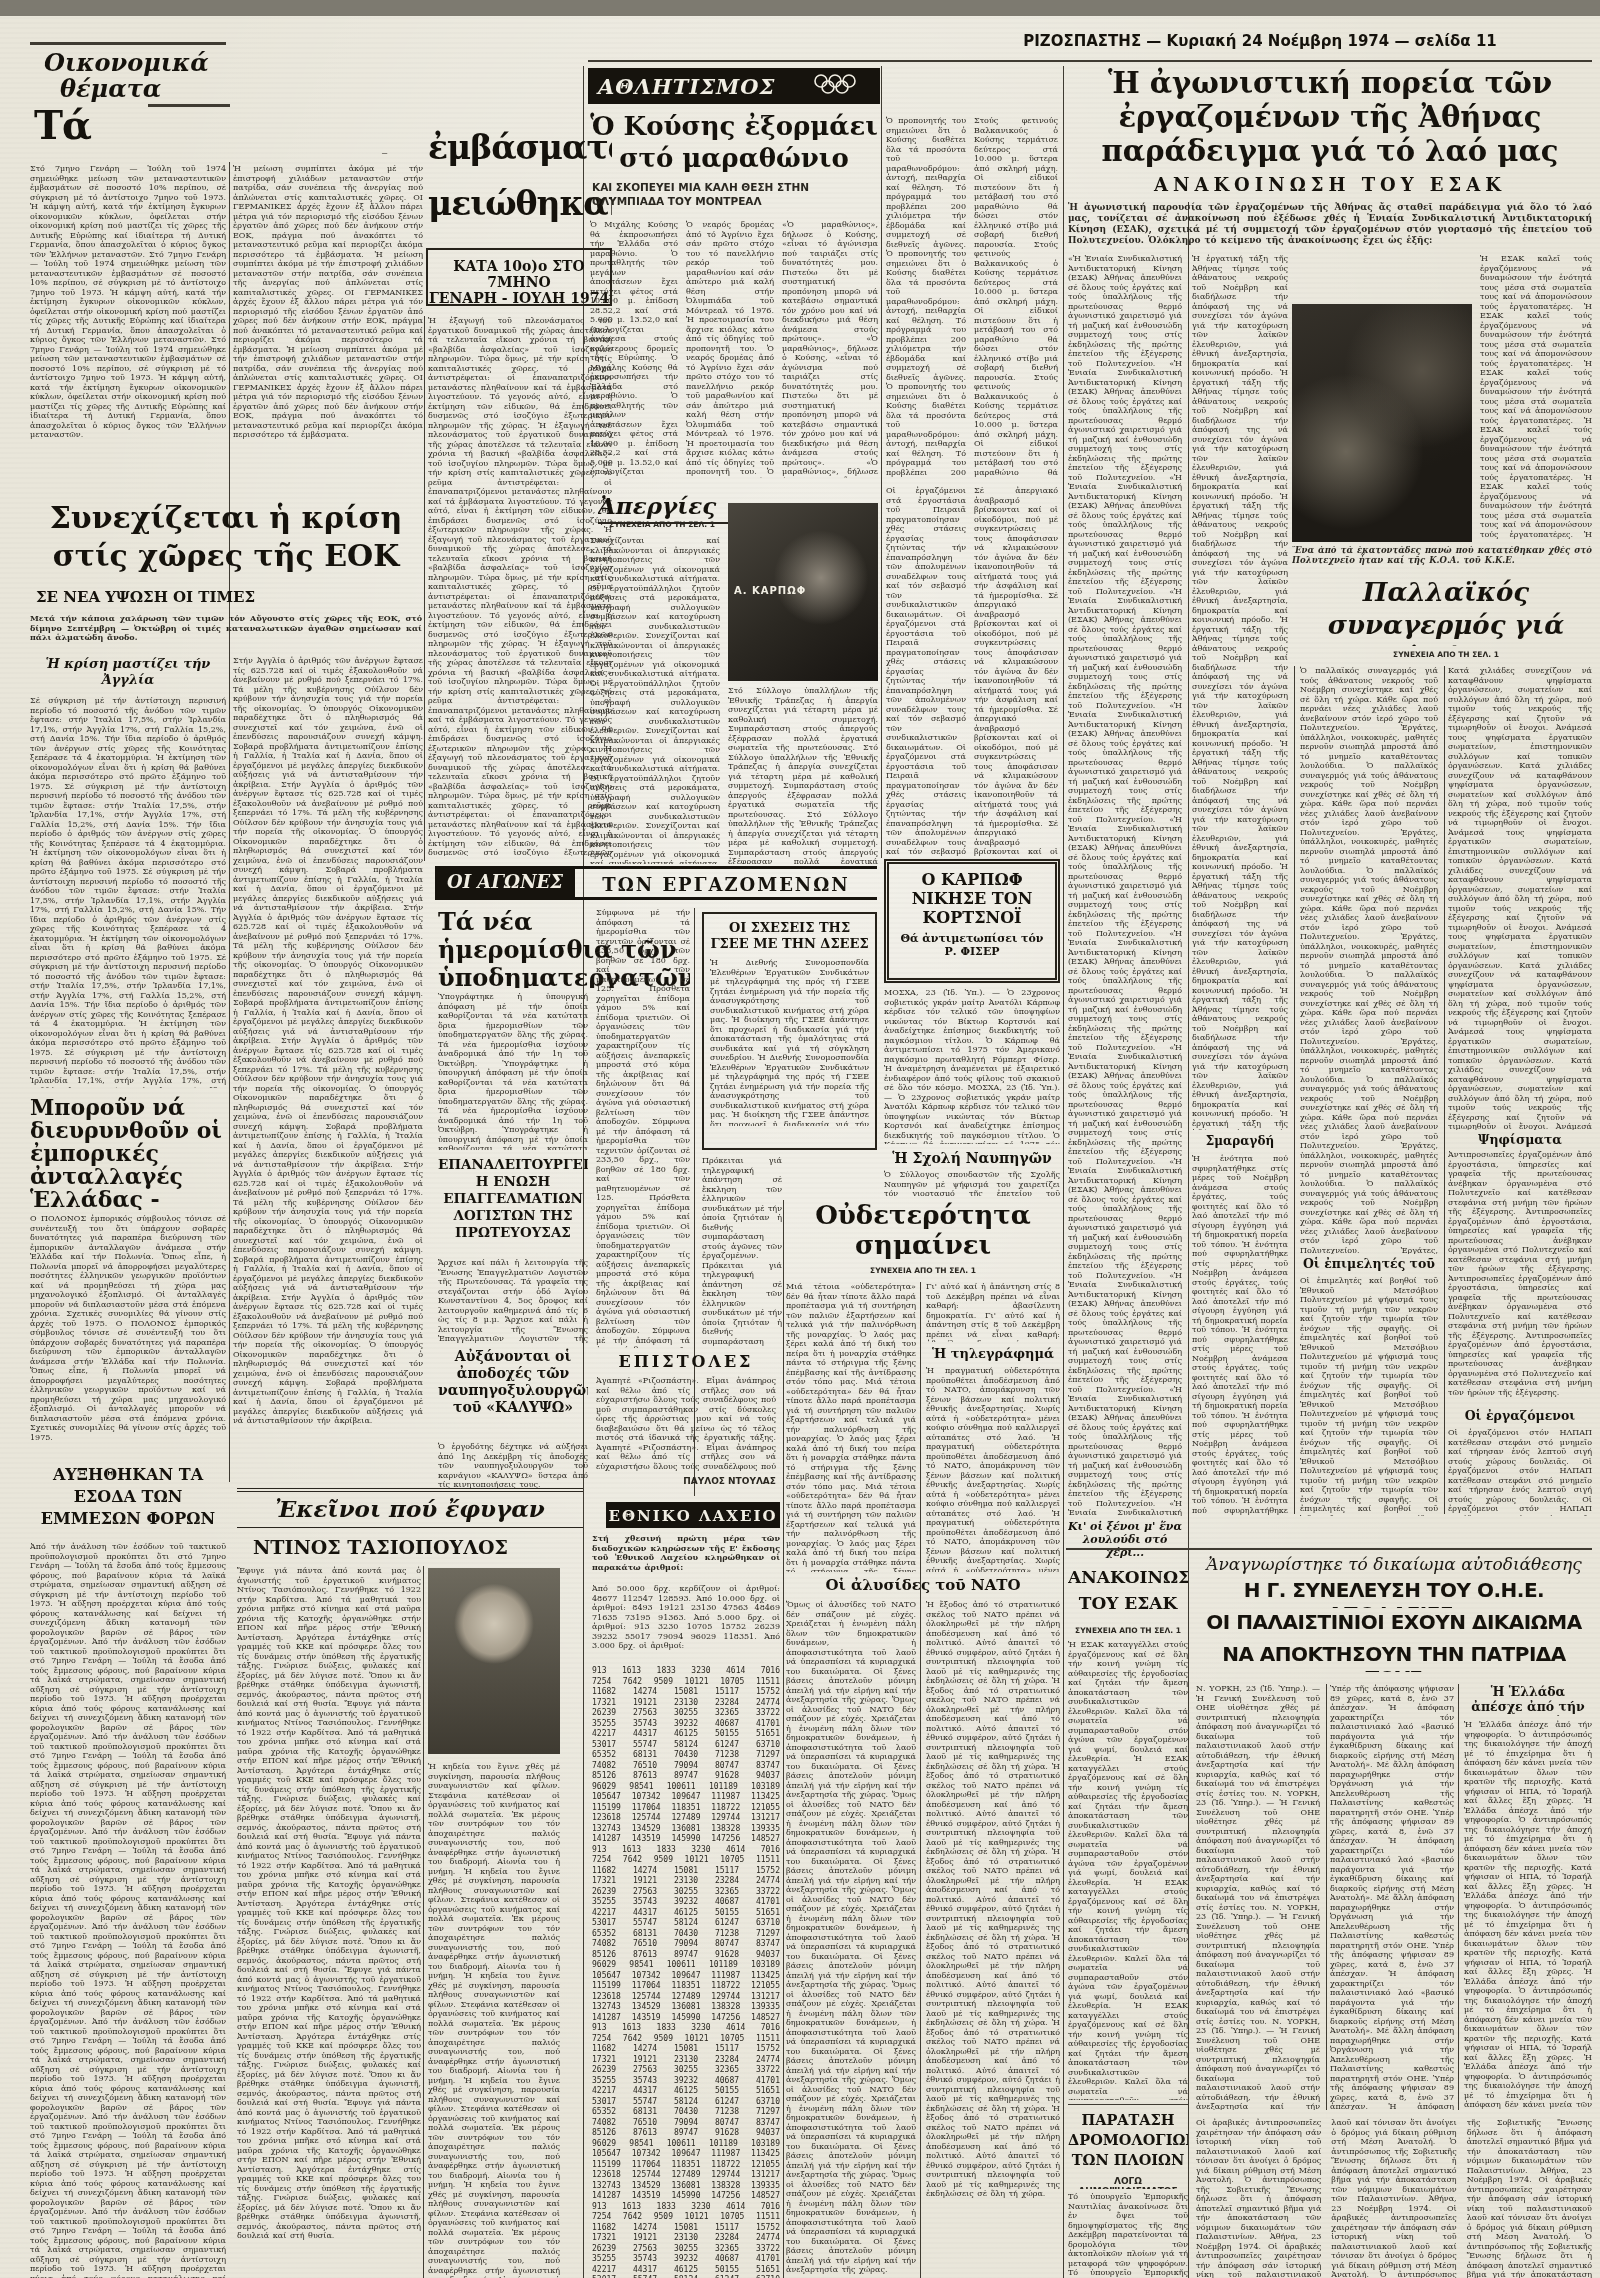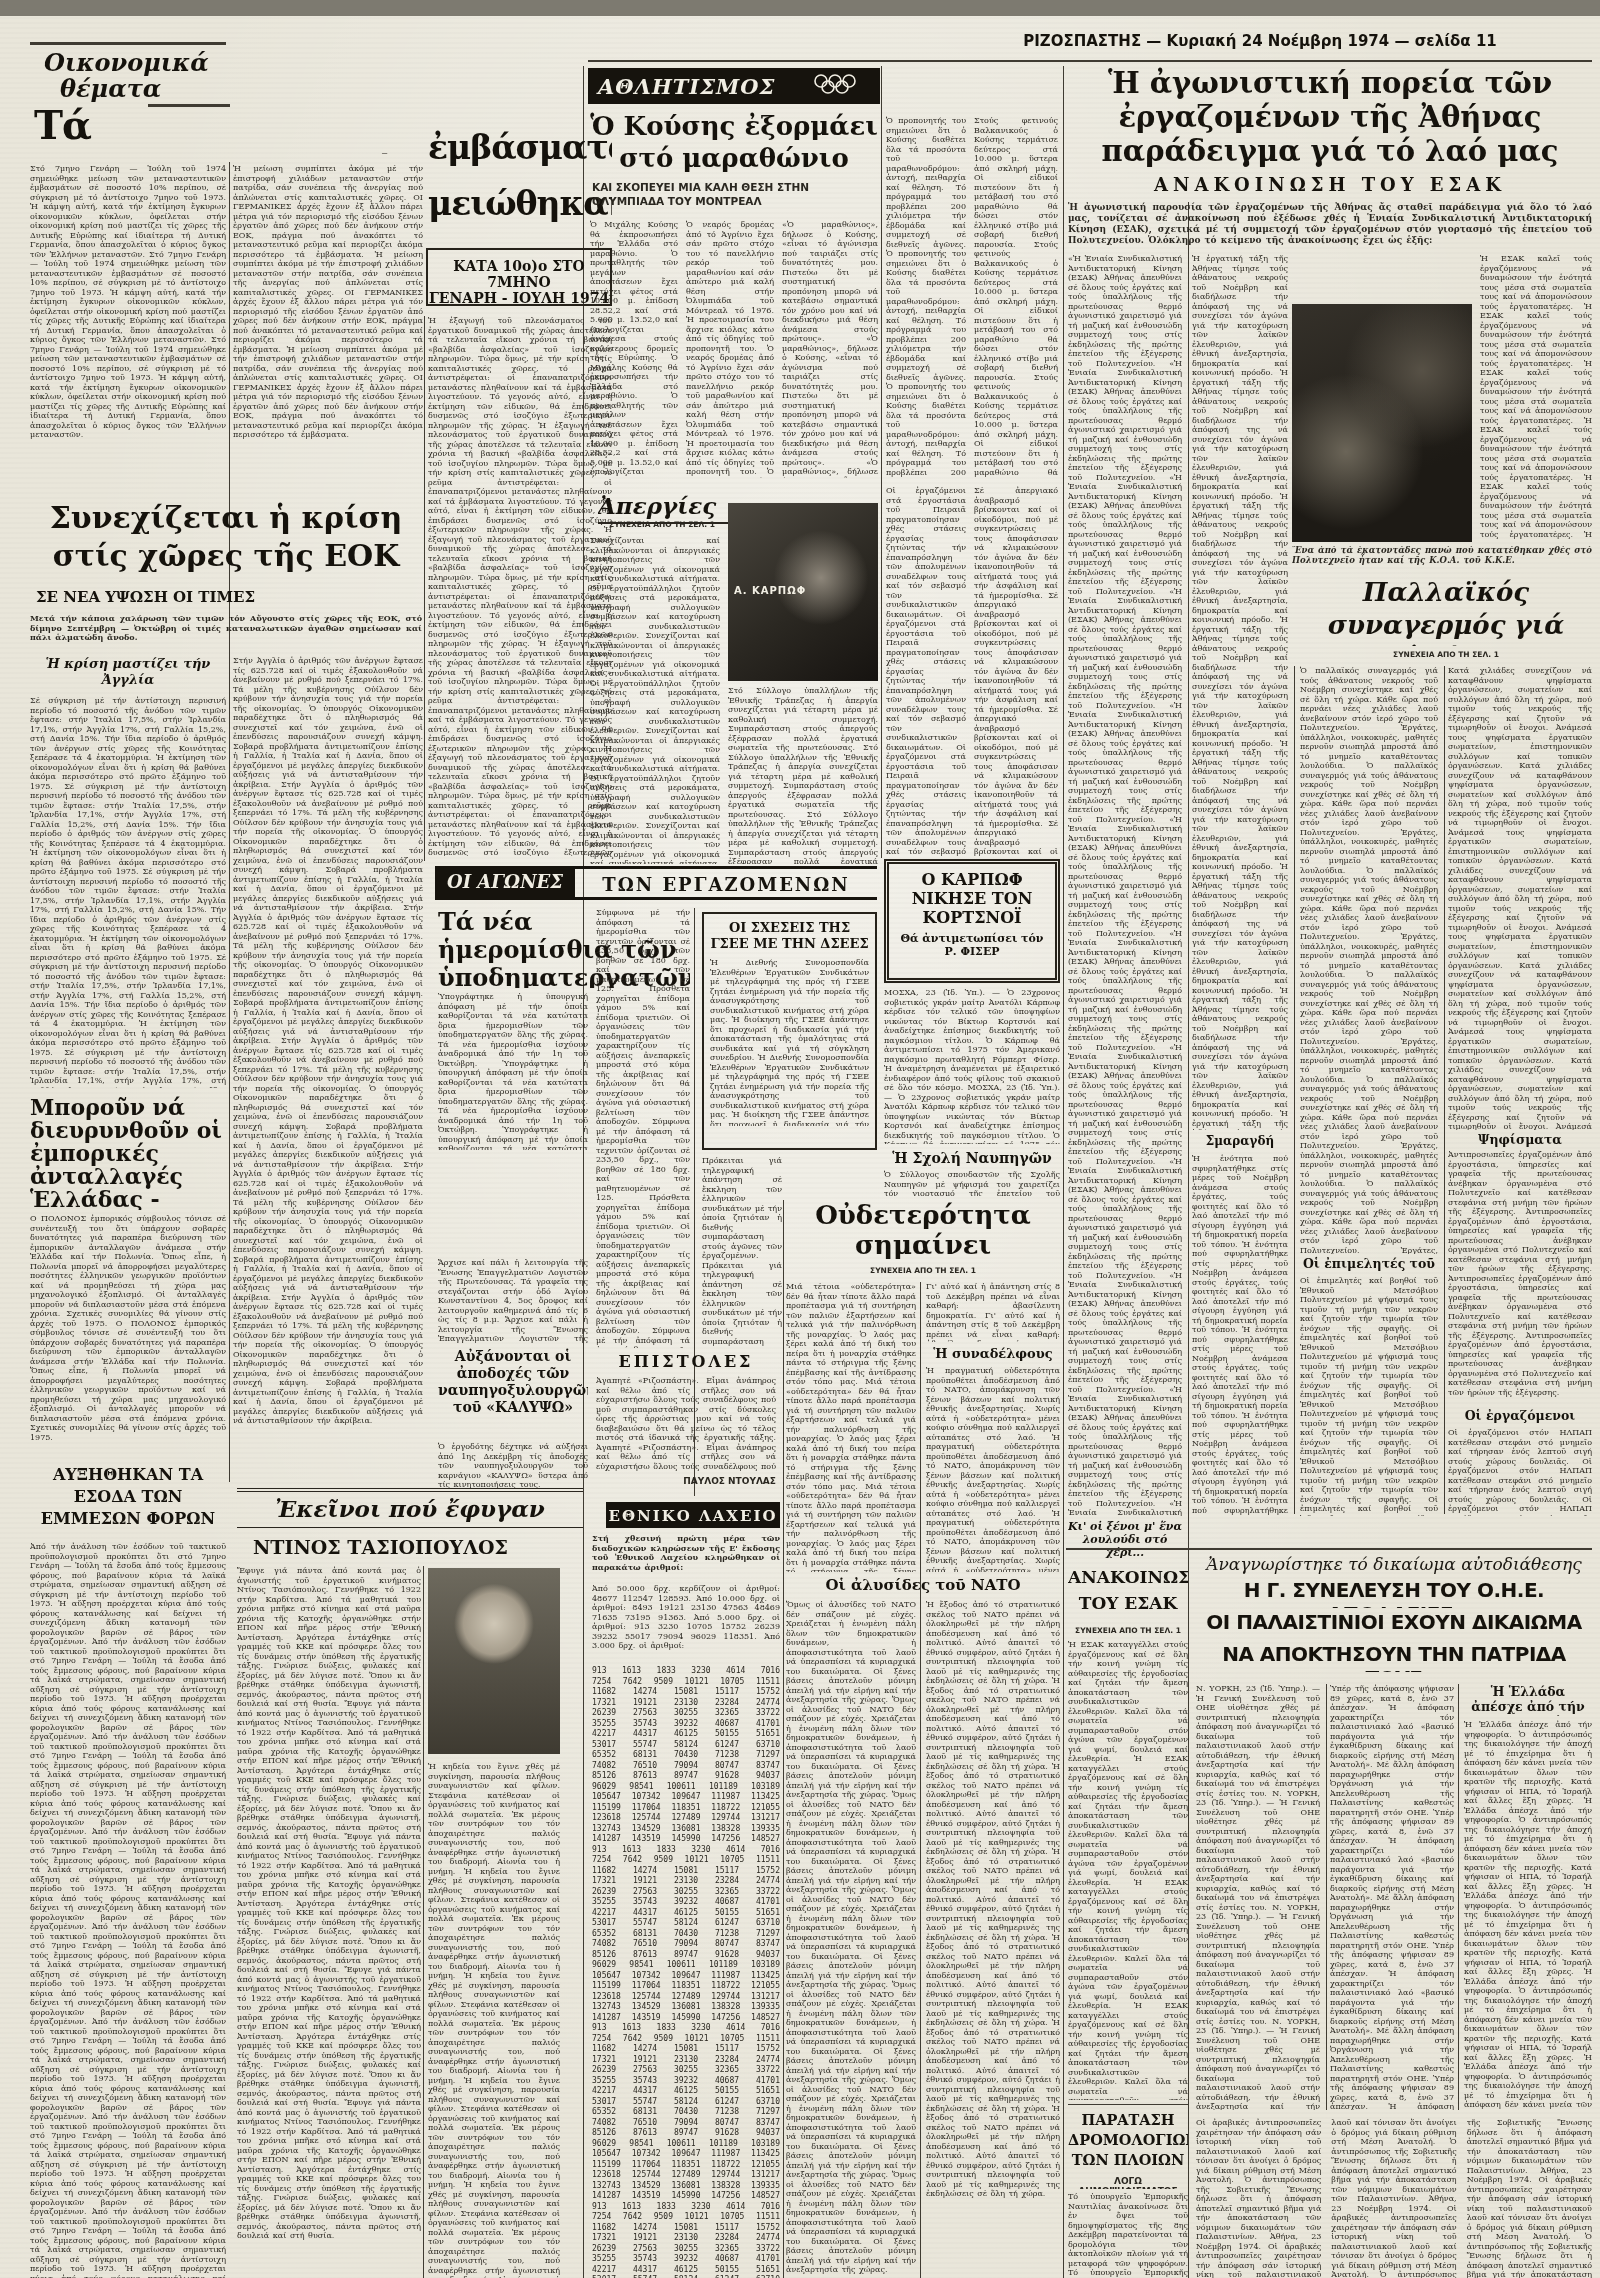--- a/index.html
+++ b/index.html
@@ -130,41 +130,42 @@
   </div>
   <div class="abs t" style="left:438px;top:976px;width:150px;height:158px;">Ὑπογράφτηκε ἡ ὑπουργική ἀπόφαση μέ τήν ὁποία καθορίζονται τά νέα κατώτατα ὅρια ἡμερομισθίων τῶν ὑποδηματεργατῶν ὅλης τῆς χώρας. Τά νέα ἡμερομίσθια ἰσχύουν ἀναδρομικά ἀπό τήν 1η τοῦ Ὀκτώβρη. Ὑπογράφτηκε ἡ ὑπουργική ἀπόφαση μέ τήν ὁποία καθορίζονται τά νέα κατώτατα ὅρια ἡμερομισθίων τῶν ὑποδηματεργατῶν ὅλης τῆς χώρας. Τά νέα ἡμερομίσθια ἰσχύουν ἀναδρομικά ἀπό τήν 1η τοῦ Ὀκτώβρη. Ὑπογράφτηκε ἡ ὑπουργική ἀπόφαση μέ τήν ὁποία καθορίζονται τά νέα κατώτατα ὅρια ἡμερομισθίων τῶν ὑποδηματεργατῶν ὅλης τῆς χώρας. Τά νέα ἡμερομίσθια ἰσχύουν ἀναδρομικά ἀπό τήν 1η τοῦ Ὀκτώβρη.</div>
   <div class="abs t" style="left:596px;top:892px;width:94px;height:440px;">Σύμφωνα μέ τήν ἀπόφαση τά ἡμερομίσθια τῶν τεχνιτῶν ὁρίζονται σέ 233,50 δρχ., τῶν βοηθῶν σέ 180 δρχ. καί τῶν μαθητευομένων σέ 125. Πρόσθετα χορηγεῖται ἐπίδομα γάμου 5% καί ἐπίδομα τριετιῶν. Οἱ ὀργανώσεις τῶν ὑποδηματεργατῶν χαρακτηρίζουν τίς αὐξήσεις ἀνεπαρκεῖς μπροστά στό κύμα τῆς ἀκρίβειας καί δηλώνουν ὅτι θά συνεχίσουν τόν ἀγώνα γιά οὐσιαστική βελτίωση τῶν ἀποδοχῶν. Σύμφωνα μέ τήν ἀπόφαση τά ἡμερομίσθια τῶν τεχνιτῶν ὁρίζονται σέ 233,50 δρχ., τῶν βοηθῶν σέ 180 δρχ. καί τῶν μαθητευομένων σέ 125. Πρόσθετα χορηγεῖται ἐπίδομα γάμου 5% καί ἐπίδομα τριετιῶν. Οἱ ὀργανώσεις τῶν ὑποδηματεργατῶν χαρακτηρίζουν τίς αὐξήσεις ἀνεπαρκεῖς μπροστά στό κύμα τῆς ἀκρίβειας καί δηλώνουν ὅτι θά συνεχίσουν τόν ἀγώνα γιά οὐσιαστική βελτίωση τῶν ἀποδοχῶν. Σύμφωνα μέ τήν ἀπόφαση τά ἡμερομίσθια τῶν τεχνιτῶν ὁρίζονται σέ 233,50 δρχ., τῶν βοηθῶν σέ 180 δρχ. καί τῶν μαθητευομένων σέ 125. Πρόσθετα χορηγεῖται ἐπίδομα γάμου 5% καί ἐπίδομα τριετιῶν. Οἱ ὀργανώσεις τῶν ὑποδηματεργατῶν χαρακτηρίζουν τίς αὐξήσεις ἀνεπαρκεῖς μπροστά στό κύμα τῆς ἀκρίβειας καί δηλώνουν ὅτι θά συνεχίσουν τόν ἀγώνα γιά οὐσιαστική βελτίωση τῶν ἀποδοχῶν.</div>
 
   <div class="abs bordered" style="left:702px;top:896px;width:175px;height:238px;padding:6px;">
     <div class="hl c" style="font-size:13px;line-height:16px;">ΟΙ ΣΧΕΣΕΙΣ ΤΗΣ ΓΣΕΕ ΜΕ ΤΗΝ ΔΣΕΕΣ</div>
     <div class="t" style="height:168px;margin-top:6px;">Ἡ Διεθνής Συνομοσπονδία Ἐλευθέρων Ἐργατικῶν Συνδικάτων μέ τηλεγράφημά της πρός τή ΓΣΕΕ ζητάει ἐνημέρωση γιά τήν πορεία τῆς ἀνασυγκρότησης τοῦ συνδικαλιστικοῦ κινήματος στή χώρα μας. Ἡ διοίκηση τῆς ΓΣΕΕ ἀπάντησε ὅτι προχωρεῖ ἡ διαδικασία γιά τήν ἀποκατάσταση τῆς ὁμαλότητας στά συνδικάτα καί γιά τή σύγκληση συνεδρίου. Ἡ Διεθνής Συνομοσπονδία Ἐλευθέρων Ἐργατικῶν Συνδικάτων μέ τηλεγράφημά της πρός τή ΓΣΕΕ ζητάει ἐνημέρωση γιά τήν πορεία τῆς ἀνασυγκρότησης τοῦ συνδικαλιστικοῦ κινήματος στή χώρα μας. Ἡ διοίκηση τῆς ΓΣΕΕ ἀπάντησε ὅτι προχωρεῖ ἡ διαδικασία γιά τήν ἀποκατάσταση τῆς ὁμαλότητας στά συνδικάτα καί γιά τή σύγκληση συνεδρίου.</div>
   </div>
   <div class="abs t" style="left:702px;top:1140px;width:80px;height:190px;">Πρόκειται γιά τηλεγραφική ἀπάντηση σέ ἔκκληση τῶν ἑλληνικῶν συνδικάτων μέ τήν ὁποία ζητιόταν ἡ διεθνής συμπαράσταση στούς ἀγῶνες τῶν ἐργαζομένων. Πρόκειται γιά τηλεγραφική ἀπάντηση σέ ἔκκληση τῶν ἑλληνικῶν συνδικάτων μέ τήν ὁποία ζητιόταν ἡ διεθνής συμπαράσταση στούς ἀγῶνες τῶν ἐργαζομένων. Πρόκειται γιά τηλεγραφική ἀπάντηση σέ ἔκκληση τῶν ἑλληνικῶν συνδικάτων μέ τήν ὁποία ζητιόταν ἡ διεθνής συμπαράσταση στούς ἀγῶνες τῶν ἐργαζομένων.</div>
 
+  <div class="abs hl c" style="left:438px;top:1140px;width:150px;height:98px;font-size:13.5px;line-height:17px;">ΕΠΑΝΑΛΕΙΤΟΥΡΓΕΙ Η ΕΝΩΣΗ ΕΠΑΓΓΕΛΜΑΤΙΩΝ ΛΟΓΙΣΤΩΝ ΤΗΣ ΠΡΩΤΕΥΟΥΣΑΣ</div>
   <div class="abs t" style="left:438px;top:1242px;width:150px;height:86px;">Ἄρχισε καί πάλι ἡ λειτουργία τῆς Ἕνωσης Ἐπαγγελματιῶν Λογιστῶν τῆς Πρωτεύουσας. Τά γραφεῖα της στεγάζονται στήν ὁδό Ἁγίου Κωνσταντίνου 4, 5ος ὄροφος καί λειτουργοῦν καθημερινά ἀπό τίς 6 ὡς τίς 8 μ.μ. Ἄρχισε καί πάλι ἡ λειτουργία τῆς Ἕνωσης Ἐπαγγελματιῶν Λογιστῶν τῆς Πρωτεύουσας. Τά γραφεῖα της στεγάζονται στήν ὁδό Ἁγίου Κωνσταντίνου 4, 5ος ὄροφος καί λειτουργοῦν καθημερινά ἀπό τίς 6 ὡς τίς 8 μ.μ.</div>
 
   <div class="abs hl c" style="left:438px;top:1332px;width:150px;height:90px;font-size:14px;line-height:17px;">Αὐξάνονται οἱ ἀποδοχές τῶν ναυπηγοξυλουργῶν τοῦ «ΚΑΛΥΨΩ»</div>
   <div class="abs t" style="left:438px;top:1426px;width:150px;height:52px;">Ὁ ἐργοδότης δέχτηκε νά αὐξήσει ἀπό 1ης Δεκέμβρη τίς ἀποδοχές τῶν ναυπηγοξυλουργῶν τοῦ καρνάγιου «ΚΑΛΥΨΩ» ὕστερα ἀπό τίς κινητοποιήσεις τους.</div>
 
   <div class="abs hl c" style="left:596px;top:1336px;width:180px;height:20px;font-size:16px;letter-spacing:3px;">ΕΠΙΣΤΟΛΕΣ</div>
   <div class="abs t" style="left:596px;top:1360px;width:180px;height:96px;">Ἀγαπητέ «Ριζοσπάστη». Εἶμαι ἀνάπηρος καί θέλω ἀπό τίς στῆλες σου νά εὐχαριστήσω ὅλους τούς συναδέλφους πού μοῦ συμπαραστάθηκαν στίς δύσκολες ὧρες τῆς ἀρρώστιας μου καί νά τούς διαβεβαιώσω ὅτι θά μείνω ὡς τό τέλος πιστός στά ἰδανικά τῆς ἐργατικῆς τάξης. Ἀγαπητέ «Ριζοσπάστη». Εἶμαι ἀνάπηρος καί θέλω ἀπό τίς στῆλες σου νά εὐχαριστήσω ὅλους τούς συναδέλφους πού μοῦ συμπαραστάθηκαν στίς δύσκολες ὧρες τῆς ἀρρώστιας μου καί νά τούς διαβεβαιώσω ὅτι θά μείνω ὡς τό τέλος πιστός στά ἰδανικά τῆς ἐργατικῆς τάξης.</div>
   <div class="abs tag" style="left:596px;top:1460px;width:180px;height:12px;text-align:right;font-size:9px;">ΠΑΥΛΟΣ ΝΤΟΥΛΑΣ</div>
 
   <div class="abs banner c" style="left:606px;top:1486px;width:174px;height:26px;padding-top:4px;">
     <span class="tb" style="font-size:15px;letter-spacing:2px;">ΕΘΝΙΚΟ ΛΑΧΕΙΟ</span>
   </div>
   <div class="abs t tb" style="left:592px;top:1518px;width:188px;height:48px;">Στή χθεσινή πρώτη μέρα τῶν διαδοχικῶν κληρώσεων τῆς Ε' ἔκδοσης τοῦ Ἐθνικοῦ Λαχείου κληρώθηκαν οἱ παρακάτω ἀριθμοί:</div>
   <div class="abs t" style="left:592px;top:1568px;width:188px;height:78px;">Ἀπό 50.000 δρχ. κερδίζουν οἱ ἀριθμοί: 48677 112547 128593. Ἀπό 10.000 δρχ. οἱ ἀριθμοί: 8493 19121 23130 47563 48469 71635 73195 91363. Ἀπό 5.000 δρχ. οἱ ἀριθμοί: 913 3230 10705 15752 26239 39232 55017 79094 96029 118351. Ἀπό 3.000 δρχ. οἱ ἀριθμοί:</div>
   <div class="abs t mono" style="left:592px;top:1650px;width:188px;height:618px;word-spacing:6px;line-height:10.5px;">913 1613 1833 3230 4614 7016 7254 7642 9509 10121 10705 11511 11682 14274 15081 15117 15752 17321 19121 23130 23284 24774 26239 27563 30255 32365 33722 35255 35743 39232 40687 41701 42217 44317 46125 50155 51651 53017 55747 58124 61247 63710 65352 68131 70430 71238 71297 74082 76510 79094 80747 83747 85126 87613 89747 91628 94037 96029 98541 100611 101189 103189 105647 107342 109647 111987 113425 115199 117064 118351 118722 121055 123618 125744 127489 129744 131217 132743 134529 136081 138328 139335 141287 143519 145990 147256 148527 913 1613 1833 3230 4614 7016 7254 7642 9509 10121 10705 11511 11682 14274 15081 15117 15752 17321 19121 23130 23284 24774 26239 27563 30255 32365 33722 35255 35743 39232 40687 41701 42217 44317 46125 50155 51651 53017 55747 58124 61247 63710 65352 68131 70430 71238 71297 74082 76510 79094 80747 83747 85126 87613 89747 91628 94037 96029 98541 100611 101189 103189 105647 107342 109647 111987 113425 115199 117064 118351 118722 121055 123618 125744 127489 129744 131217 132743 134529 136081 138328 139335 141287 143519 145990 147256 148527 913 1613 1833 3230 4614 7016 7254 7642 9509 10121 10705 11511 11682 14274 15081 15117 15752 17321 19121 23130 23284 24774 26239 27563 30255 32365 33722 35255 35743 39232 40687 41701 42217 44317 46125 50155 51651 53017 55747 58124 61247 63710 65352 68131 70430 71238 71297 74082 76510 79094 80747 83747 85126 87613 89747 91628 94037 96029 98541 100611 101189 103189 105647 107342 109647 111987 113425 115199 117064 118351 118722 121055 123618 125744 127489 129744 131217 132743 134529 136081 138328 139335 141287 143519 145990 147256 148527 913 1613 1833 3230 4614 7016 7254 7642 9509 10121 10705 11511 11682 14274 15081 15117 15752 17321 19121 23130 23284 24774 26239 27563 30255 32365 33722 35255 35743 39232 40687 41701 42217 44317 46125 50155 51651 53017 55747 58124 61247 63710 65352 68131 70430 71238 71297 74082 76510 79094 80747 83747 85126 87613 89747 91628 94037 96029 98541 100611 101189 103189 105647 107342 109647 111987 113425 115199 117064 118351 118722 121055 123618 125744 127489 129744 131217 132743 134529 136081 138328 139335 141287 143519 145990 147256 148527</div>
 
   <div class="abs hl c" style="left:786px;top:1184px;width:274px;height:62px;font-size:26px;line-height:30px;">Οὐδετερότητα σημαίνει μοναρχία</div>
   <div class="abs tag c" style="left:786px;top:1250px;width:274px;height:11px;">ΣΥΝΕΧΕΙΑ ΑΠΟ ΤΗ ΣΕΛ. 1</div>
   <div class="abs t" style="left:786px;top:1266px;width:130px;height:290px;">Μιά τέτοια «οὐδετερότητα» δέν θά ἦταν τίποτε ἄλλο παρά προπέτασμα γιά τή συντήρηση τῶν παλιῶν ἐξαρτήσεων καί τελικά γιά τήν παλινόρθωση τῆς μοναρχίας. Ὁ λαός μας ξέρει καλά ἀπό τή δική του πείρα ὅτι ἡ μοναρχία στάθηκε πάντα τό στήριγμα τῆς ξένης ἐπέμβασης καί τῆς ἀντίδρασης στόν τόπο μας. Μιά τέτοια «οὐδετερότητα» δέν θά ἦταν τίποτε ἄλλο παρά προπέτασμα γιά τή συντήρηση τῶν παλιῶν ἐξαρτήσεων καί τελικά γιά τήν παλινόρθωση τῆς μοναρχίας. Ὁ λαός μας ξέρει καλά ἀπό τή δική του πείρα ὅτι ἡ μοναρχία στάθηκε πάντα τό στήριγμα τῆς ξένης ἐπέμβασης καί τῆς ἀντίδρασης στόν τόπο μας. Μιά τέτοια «οὐδετερότητα» δέν θά ἦταν τίποτε ἄλλο παρά προπέτασμα γιά τή συντήρηση τῶν παλιῶν ἐξαρτήσεων καί τελικά γιά τήν παλινόρθωση τῆς μοναρχίας. Ὁ λαός μας ξέρει καλά ἀπό τή δική του πείρα ὅτι ἡ μοναρχία στάθηκε πάντα τό στήριγμα τῆς ξένης ἐπέμβασης καί τῆς ἀντίδρασης στόν τόπο μας.</div>
   <div class="abs t" style="left:926px;top:1266px;width:134px;height:60px;">Γι' αὐτό καί ἡ ἀπάντηση στίς 8 τοῦ Δεκέμβρη πρέπει νά εἶναι καθαρή: ἀβασίλευτη δημοκρατία. Γι' αὐτό καί ἡ ἀπάντηση στίς 8 τοῦ Δεκέμβρη πρέπει νά εἶναι καθαρή: ἀβασίλευτη δημοκρατία.</div>
-  <div class="abs hl c" style="left:926px;top:1330px;width:134px;height:17px;font-size:13px;">Ἡ συναδέλφους</div>
+  <div class="abs hl c" style="left:926px;top:1330px;width:134px;height:17px;font-size:13px;">Ἡ τηλεγράφημά</div>
   <div class="abs t" style="left:926px;top:1350px;width:134px;height:206px;">Ἡ πραγματική οὐδετερότητα προϋποθέτει ἀποδέσμευση ἀπό τό ΝΑΤΟ, ἀπομάκρυνση τῶν ξένων βάσεων καί πολιτική ἐθνικῆς ἀνεξαρτησίας. Χωρίς αὐτά ἡ «οὐδετερότητα» μένει κούφιο σύνθημα πού καλλιεργεῖ αὐταπάτες στό λαό. Ἡ πραγματική οὐδετερότητα προϋποθέτει ἀποδέσμευση ἀπό τό ΝΑΤΟ, ἀπομάκρυνση τῶν ξένων βάσεων καί πολιτική ἐθνικῆς ἀνεξαρτησίας. Χωρίς αὐτά ἡ «οὐδετερότητα» μένει κούφιο σύνθημα πού καλλιεργεῖ αὐταπάτες στό λαό. Ἡ πραγματική οὐδετερότητα προϋποθέτει ἀποδέσμευση ἀπό τό ΝΑΤΟ, ἀπομάκρυνση τῶν ξένων βάσεων καί πολιτική ἐθνικῆς ἀνεξαρτησίας. Χωρίς αὐτά ἡ «οὐδετερότητα» μένει κούφιο σύνθημα πού καλλιεργεῖ αὐταπάτες στό λαό.</div>
   <div class="abs hl c" style="left:786px;top:1560px;width:274px;height:20px;font-size:15px;">Οἱ ἀλυσίδες τοῦ ΝΑΤΟ</div>
   <div class="abs t" style="left:786px;top:1584px;width:130px;height:684px;">Ὅμως οἱ ἀλυσίδες τοῦ ΝΑΤΟ δέν σπάζουν μέ εὐχές. Χρειάζεται ἡ ἑνωμένη πάλη ὅλων τῶν δημοκρατικῶν δυνάμεων, ἡ ἀποφασιστικότητα τοῦ λαοῦ νά ὑπερασπίσει τά κυριαρχικά του δικαιώματα. Οἱ ξένες βάσεις ἀποτελοῦν μόνιμη ἀπειλή γιά τήν εἰρήνη καί τήν ἀνεξαρτησία τῆς χώρας. Ὅμως οἱ ἀλυσίδες τοῦ ΝΑΤΟ δέν σπάζουν μέ εὐχές. Χρειάζεται ἡ ἑνωμένη πάλη ὅλων τῶν δημοκρατικῶν δυνάμεων, ἡ ἀποφασιστικότητα τοῦ λαοῦ νά ὑπερασπίσει τά κυριαρχικά του δικαιώματα. Οἱ ξένες βάσεις ἀποτελοῦν μόνιμη ἀπειλή γιά τήν εἰρήνη καί τήν ἀνεξαρτησία τῆς χώρας. Ὅμως οἱ ἀλυσίδες τοῦ ΝΑΤΟ δέν σπάζουν μέ εὐχές. Χρειάζεται ἡ ἑνωμένη πάλη ὅλων τῶν δημοκρατικῶν δυνάμεων, ἡ ἀποφασιστικότητα τοῦ λαοῦ νά ὑπερασπίσει τά κυριαρχικά του δικαιώματα. Οἱ ξένες βάσεις ἀποτελοῦν μόνιμη ἀπειλή γιά τήν εἰρήνη καί τήν ἀνεξαρτησία τῆς χώρας. Ὅμως οἱ ἀλυσίδες τοῦ ΝΑΤΟ δέν σπάζουν μέ εὐχές. Χρειάζεται ἡ ἑνωμένη πάλη ὅλων τῶν δημοκρατικῶν δυνάμεων, ἡ ἀποφασιστικότητα τοῦ λαοῦ νά ὑπερασπίσει τά κυριαρχικά του δικαιώματα. Οἱ ξένες βάσεις ἀποτελοῦν μόνιμη ἀπειλή γιά τήν εἰρήνη καί τήν ἀνεξαρτησία τῆς χώρας. Ὅμως οἱ ἀλυσίδες τοῦ ΝΑΤΟ δέν σπάζουν μέ εὐχές. Χρειάζεται ἡ ἑνωμένη πάλη ὅλων τῶν δημοκρατικῶν δυνάμεων, ἡ ἀποφασιστικότητα τοῦ λαοῦ νά ὑπερασπίσει τά κυριαρχικά του δικαιώματα. Οἱ ξένες βάσεις ἀποτελοῦν μόνιμη ἀπειλή γιά τήν εἰρήνη καί τήν ἀνεξαρτησία τῆς χώρας. Ὅμως οἱ ἀλυσίδες τοῦ ΝΑΤΟ δέν σπάζουν μέ εὐχές. Χρειάζεται ἡ ἑνωμένη πάλη ὅλων τῶν δημοκρατικῶν δυνάμεων, ἡ ἀποφασιστικότητα τοῦ λαοῦ νά ὑπερασπίσει τά κυριαρχικά του δικαιώματα. Οἱ ξένες βάσεις ἀποτελοῦν μόνιμη ἀπειλή γιά τήν εἰρήνη καί τήν ἀνεξαρτησία τῆς χώρας. Ὅμως οἱ ἀλυσίδες τοῦ ΝΑΤΟ δέν σπάζουν μέ εὐχές. Χρειάζεται ἡ ἑνωμένη πάλη ὅλων τῶν δημοκρατικῶν δυνάμεων, ἡ ἀποφασιστικότητα τοῦ λαοῦ νά ὑπερασπίσει τά κυριαρχικά του δικαιώματα. Οἱ ξένες βάσεις ἀποτελοῦν μόνιμη ἀπειλή γιά τήν εἰρήνη καί τήν ἀνεξαρτησία τῆς χώρας.</div>
   <div class="abs t" style="left:926px;top:1584px;width:134px;height:684px;">Ἡ ἔξοδος ἀπό τό στρατιωτικό σκέλος τοῦ ΝΑΤΟ πρέπει νά ὁλοκληρωθεῖ μέ τήν πλήρη ἀποδέσμευση καί ἀπό τό πολιτικό. Αὐτό ἀπαιτεῖ τό ἐθνικό συμφέρον, αὐτό ζητάει ἡ συντριπτική πλειοψηφία τοῦ λαοῦ μέ τίς καθημερινές της ἐκδηλώσεις σέ ὅλη τή χώρα. Ἡ ἔξοδος ἀπό τό στρατιωτικό σκέλος τοῦ ΝΑΤΟ πρέπει νά ὁλοκληρωθεῖ μέ τήν πλήρη ἀποδέσμευση καί ἀπό τό πολιτικό. Αὐτό ἀπαιτεῖ τό ἐθνικό συμφέρον, αὐτό ζητάει ἡ συντριπτική πλειοψηφία τοῦ λαοῦ μέ τίς καθημερινές της ἐκδηλώσεις σέ ὅλη τή χώρα. Ἡ ἔξοδος ἀπό τό στρατιωτικό σκέλος τοῦ ΝΑΤΟ πρέπει νά ὁλοκληρωθεῖ μέ τήν πλήρη ἀποδέσμευση καί ἀπό τό πολιτικό. Αὐτό ἀπαιτεῖ τό ἐθνικό συμφέρον, αὐτό ζητάει ἡ συντριπτική πλειοψηφία τοῦ λαοῦ μέ τίς καθημερινές της ἐκδηλώσεις σέ ὅλη τή χώρα. Ἡ ἔξοδος ἀπό τό στρατιωτικό σκέλος τοῦ ΝΑΤΟ πρέπει νά ὁλοκληρωθεῖ μέ τήν πλήρη ἀποδέσμευση καί ἀπό τό πολιτικό. Αὐτό ἀπαιτεῖ τό ἐθνικό συμφέρον, αὐτό ζητάει ἡ συντριπτική πλειοψηφία τοῦ λαοῦ μέ τίς καθημερινές της ἐκδηλώσεις σέ ὅλη τή χώρα. Ἡ ἔξοδος ἀπό τό στρατιωτικό σκέλος τοῦ ΝΑΤΟ πρέπει νά ὁλοκληρωθεῖ μέ τήν πλήρη ἀποδέσμευση καί ἀπό τό πολιτικό. Αὐτό ἀπαιτεῖ τό ἐθνικό συμφέρον, αὐτό ζητάει ἡ συντριπτική πλειοψηφία τοῦ λαοῦ μέ τίς καθημερινές της ἐκδηλώσεις σέ ὅλη τή χώρα. Ἡ ἔξοδος ἀπό τό στρατιωτικό σκέλος τοῦ ΝΑΤΟ πρέπει νά ὁλοκληρωθεῖ μέ τήν πλήρη ἀποδέσμευση καί ἀπό τό πολιτικό. Αὐτό ἀπαιτεῖ τό ἐθνικό συμφέρον, αὐτό ζητάει ἡ συντριπτική πλειοψηφία τοῦ λαοῦ μέ τίς καθημερινές της ἐκδηλώσεις σέ ὅλη τή χώρα. Ἡ ἔξοδος ἀπό τό στρατιωτικό σκέλος τοῦ ΝΑΤΟ πρέπει νά ὁλοκληρωθεῖ μέ τήν πλήρη ἀποδέσμευση καί ἀπό τό πολιτικό. Αὐτό ἀπαιτεῖ τό ἐθνικό συμφέρον, αὐτό ζητάει ἡ συντριπτική πλειοψηφία τοῦ λαοῦ μέ τίς καθημερινές της ἐκδηλώσεις σέ ὅλη τή χώρα.</div>
 
   <div class="abs hl i c" style="left:237px;top:1472px;width:346px;height:40px;font-size:23px;line-height:34px;border-top:4px double #2a261f;border-bottom:1px solid #2a261f;">Ἐκεῖνοι πού ἔφυγαν</div>
   <div class="abs hl" style="left:253px;top:1520px;width:330px;height:24px;font-size:19px;">ΝΤΙΝΟΣ ΤΑΣΙΟΠΟΥΛΟΣ</div>
   <div class="abs photo" style="left:428px;top:1552px;width:132px;height:186px;background:
       radial-gradient(ellipse 42% 30% at 50% 30%, #cfc7b6 0%, #a59c8b 55%, rgba(0,0,0,0) 72%),
       linear-gradient(#6e6a5e,#3e3a31);"></div>

